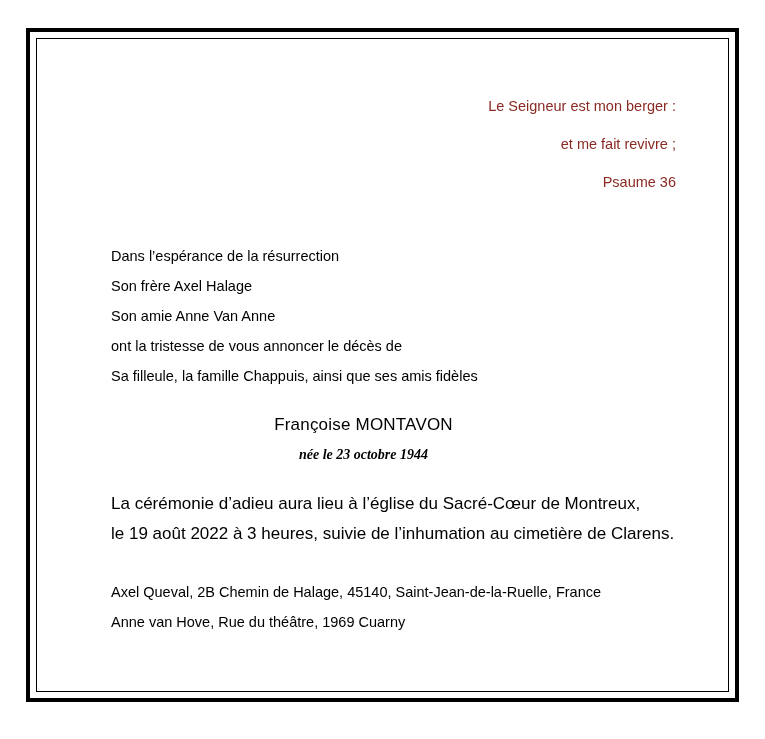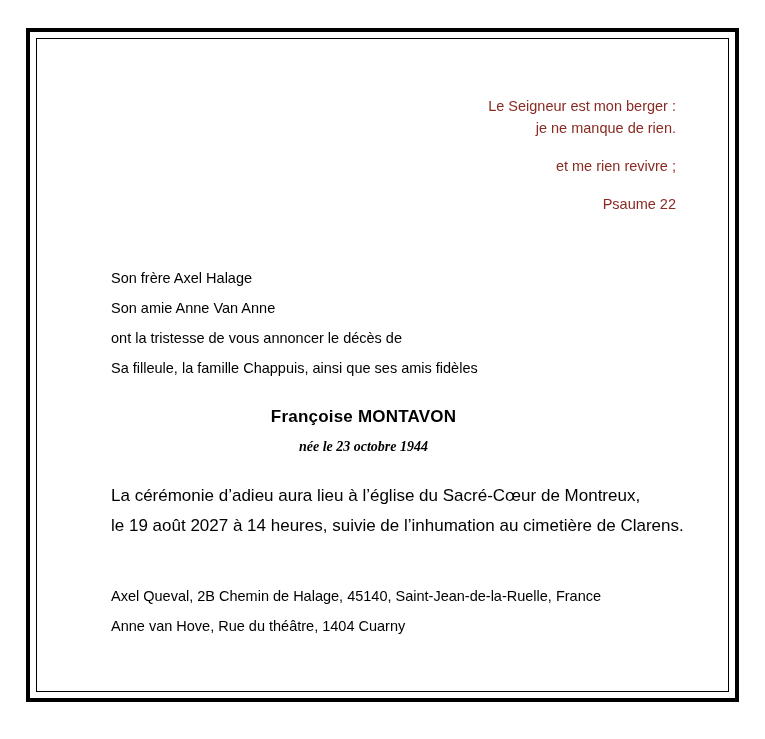--- a/index.html
+++ b/index.html
@@ -87,84 +87,84 @@
     white-space: nowrap;
   }
 
   .name-block {
     text-align: center;
     margin-top: 24px;
     padding-right: 38px;
   }
   .deceased-name {
     font-size: 17px;
-    font-weight: bold;
+    font-weight: normal;
     letter-spacing: 0.2px;
   }
   .birth-line {
     font-size: 14px;
     font-weight: bold;
     font-style: italic;
     margin-top: 12px;
     font-family: Liberation Serif, serif;
   }
 
   .ceremony {
     margin-top: 26px;
     padding-left: 34px;
     font-size: 17px;
     line-height: 30px;
   }
 
   .addresses {
-    margin-top: 40px;
+    margin-top: 28px;
     padding-left: 34px;
     font-size: 14.5px;
     line-height: 30px;
   }
 </style>
 </head>
 <body>
 
 <div class="page">
   <div class="card-outer">
     <div class="card-inner">
       <div class="content">
 
         <div class="verse">
           <div class="stanza">
             <div>Le Seigneur est mon berger :</div>
-            <div>je ne manque de rien.</div>
           </div>
           <div class="stanza">
-            <div>et me rien revivre ;</div>
+            <div>et me fait revivre ;</div>
           </div>
           <div class="stanza">
-            <div>Psaume 22</div>
+            <div>Psaume 36</div>
           </div>
         </div>
 
         <div class="body">
+          <div class="line">Dans l’espérance de la résurrection</div>
           <div class="line">Son frère Axel Halage</div>
           <div class="line">Son amie Anne Van Anne</div>
           <div class="line">ont la tristesse de vous annoncer le décès de</div>
           <div class="line">Sa filleule, la famille Chappuis, ainsi que ses amis fidèles</div>
         </div>
 
         <div class="name-block">
           <div class="deceased-name">Françoise MONTAVON</div>
           <div class="birth-line">née le 23 octobre 1944</div>
         </div>
 
         <div class="ceremony">
           <div class="line">La cérémonie d’adieu aura lieu à l’église du Sacré-Cœur de Montreux,</div>
-          <div class="line">le 19 août 2027 à 14 heures, suivie de l’inhumation au cimetière de Clarens.</div>
+          <div class="line">le 19 août 2022 à 3 heures, suivie de l’inhumation au cimetière de Clarens.</div>
         </div>
 
         <div class="addresses">
           <div class="line">Axel Queval, 2B Chemin de Halage, 45140, Saint-Jean-de-la-Ruelle, France</div>
-          <div class="line">Anne van Hove, Rue du théâtre, 1404 Cuarny</div>
+          <div class="line">Anne van Hove, Rue du théâtre, 1969 Cuarny</div>
         </div>
 
       </div>
     </div>
   </div>
 </div>
 
 </body></html>

